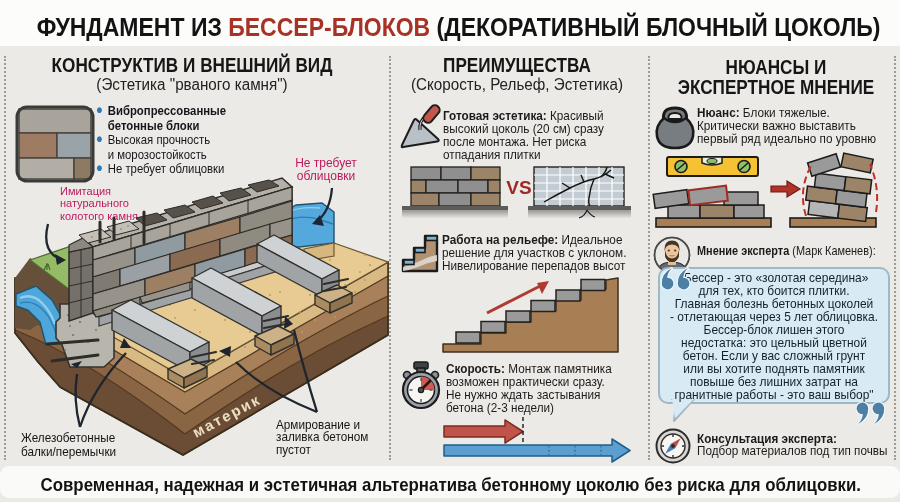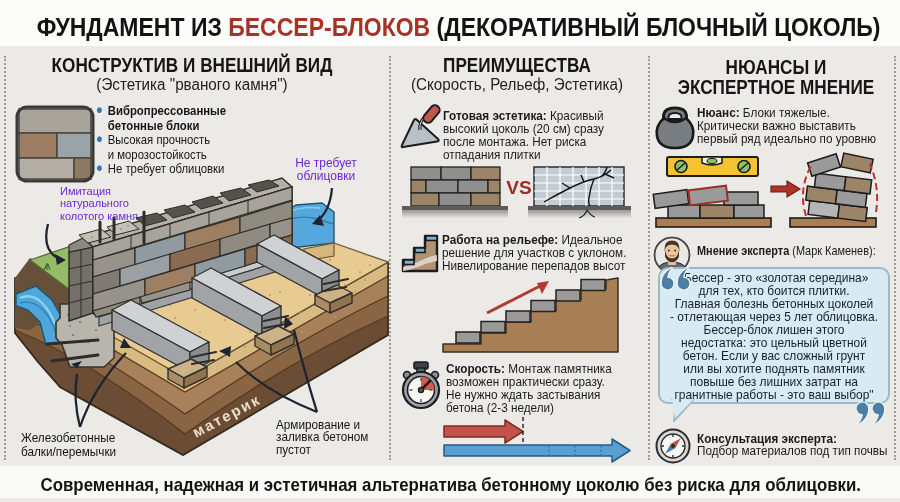--- a/index.html
+++ b/index.html
@@ -2,26 +2,26 @@
 <html><head>
 <meta charset="utf-8">
 <style>
   html,body{margin:0;padding:0;}
   body{width:900px;height:502px;overflow:hidden;font-family:"Liberation Sans",sans-serif;}
   #page{position:relative;width:900px;height:502px;background:#ECEAE6;}
   .abs{position:absolute;}
   #hdr{left:0;top:0;width:900px;height:46px;background:#FCFCFB;text-align:center;}
   #hdr .t{display:inline-block;font-weight:bold;font-size:25px;color:#131313;line-height:54px;white-space:nowrap;transform:scaleX(0.92);}
   #hdr .red{color:#A93226;}
-  #ftr{left:0;top:466px;width:900px;height:32px;background:#FAFAF8;text-align:center;}
+  #ftr{left:0;top:466px;width:900px;height:32px;background:#FAFAF8;text-align:center;border-radius:9px;}
   #ftr .t{display:inline-block;font-weight:bold;font-size:18.5px;color:#131313;line-height:37px;white-space:nowrap;transform:scaleX(0.91);}
   .coltitle{font-weight:bold;font-size:19.5px;color:#161616;text-align:center;line-height:20.3px;transform:scaleX(0.88);transform-origin:50% 0;white-space:nowrap;}
   .colsub{font-size:16px;color:#222;text-align:center;transform:scaleX(0.95);transform-origin:50% 0;white-space:nowrap;}
   .body{font-size:13.5px;line-height:13.1px;color:#1b1b1b;transform:scaleX(0.87);transform-origin:0 0;white-space:nowrap;}
-  .lbl{font-size:11px;line-height:12.9px;color:#6d28d9;}
+  .lbl{font-size:11px;line-height:12.9px;color:#be185d;}
 </style>
 </head>
 <body>
 <div id="page">
   <div class="abs" id="hdr"><span class="t">ФУНДАМЕНТ ИЗ <span class="red">БЕССЕР-БЛОКОВ</span> (ДЕКОРАТИВНЫЙ БЛОЧНЫЙ ЦОКОЛЬ)</span></div>
 
   <div class="abs" style="left:4px;top:56px;height:404px;border-left:2px dotted #a09c94;"></div>
   <div class="abs" style="left:389px;top:56px;height:404px;border-left:2px dotted #a09c94;"></div>
   <div class="abs" style="left:648px;top:56px;height:404px;border-left:2px dotted #a09c94;"></div>
   <div class="abs" style="left:894px;top:56px;height:404px;border-left:2px dotted #a09c94;"></div>

